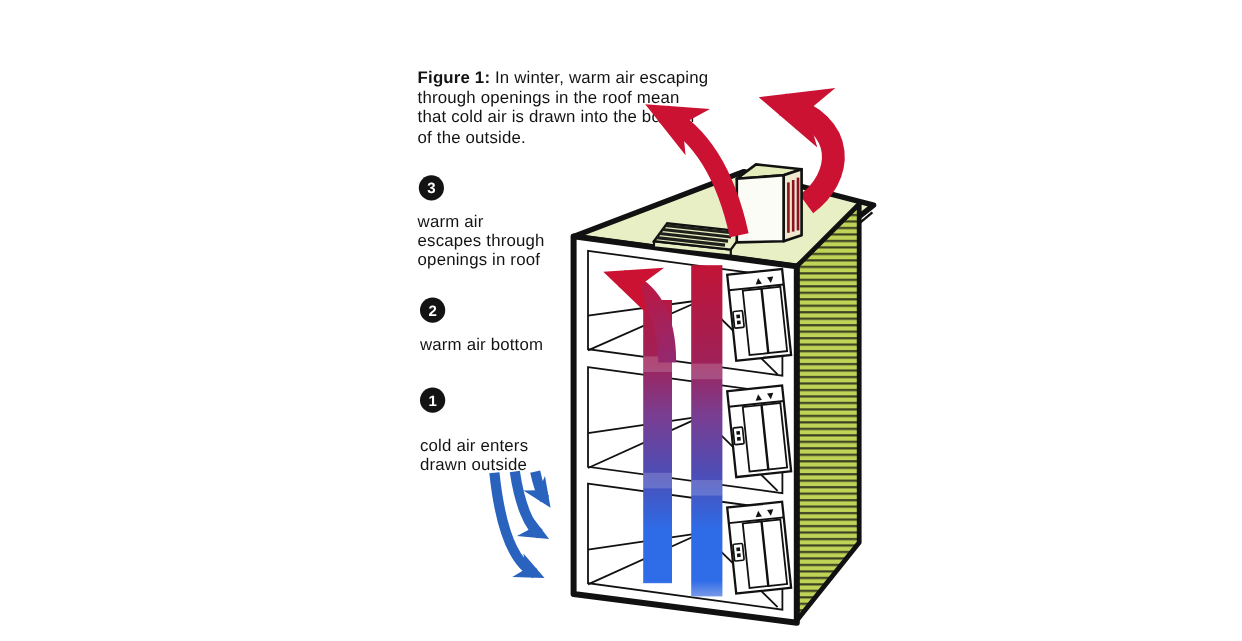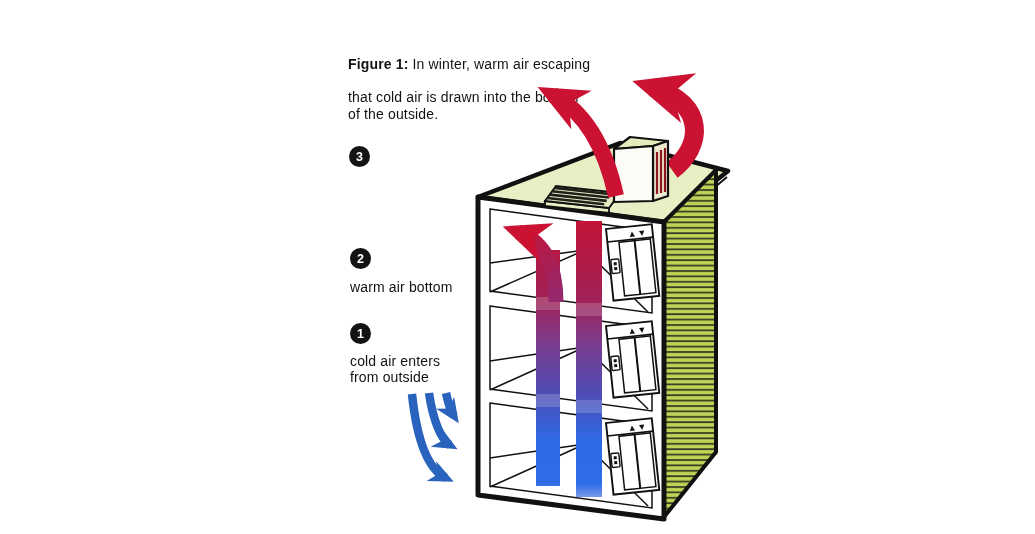--- a/index.html
+++ b/index.html
@@ -15,36 +15,41 @@
   .diagram{position:absolute;left:0;top:0;}
 </style>
 </head>
 <body>
 
 <div class="page">
 
   <div class="caption">
     <b>Figure 1:</b>
     <span>In winter, warm air escaping</span><br>
-    <br>
+    <span>through openings in the roof mean</span><br>
     <span>that cold air is drawn into the bottom</span><br>
     <span>of the outside.</span>
   </div>
 
   <div class="step-badge" style="left:349px;top:146px;">3</div>
+  <div class="step-label" style="left:348px;top:176px;">
+    <span>warm air</span><br>
+    <span>escapes through</span><br>
+    <span>openings in roof</span>
+  </div>
 
   <div class="step-badge" style="left:350px;top:248px;">2</div>
   <div class="step-label" style="left:350px;top:279px;">
     <span>warm air bottom</span>
   </div>
 
   <div class="step-badge" style="left:350px;top:323px;">1</div>
-  <div class="step-label" style="left:350px;top:353px;">
+  <div class="step-label" style="left:350px;top:363px;">
     <span>cold air enters</span><br>
-    <span>from outside</span>
+    <span>drawn outside</span>
   </div>
 
   <svg class="diagram" width="1035" height="534" viewBox="0 0 1035 534">
     <defs>
       <linearGradient id="colGrad" gradientUnits="userSpaceOnUse" x1="0" y1="215" x2="0" y2="498">
         <stop offset="0" stop-color="#c41334"></stop>
         <stop offset="0.30" stop-color="#a02157"></stop>
         <stop offset="0.46" stop-color="#7a3d90"></stop>
         <stop offset="0.63" stop-color="#4e4cb4"></stop>
         <stop offset="0.80" stop-color="#2e6be6"></stop>

